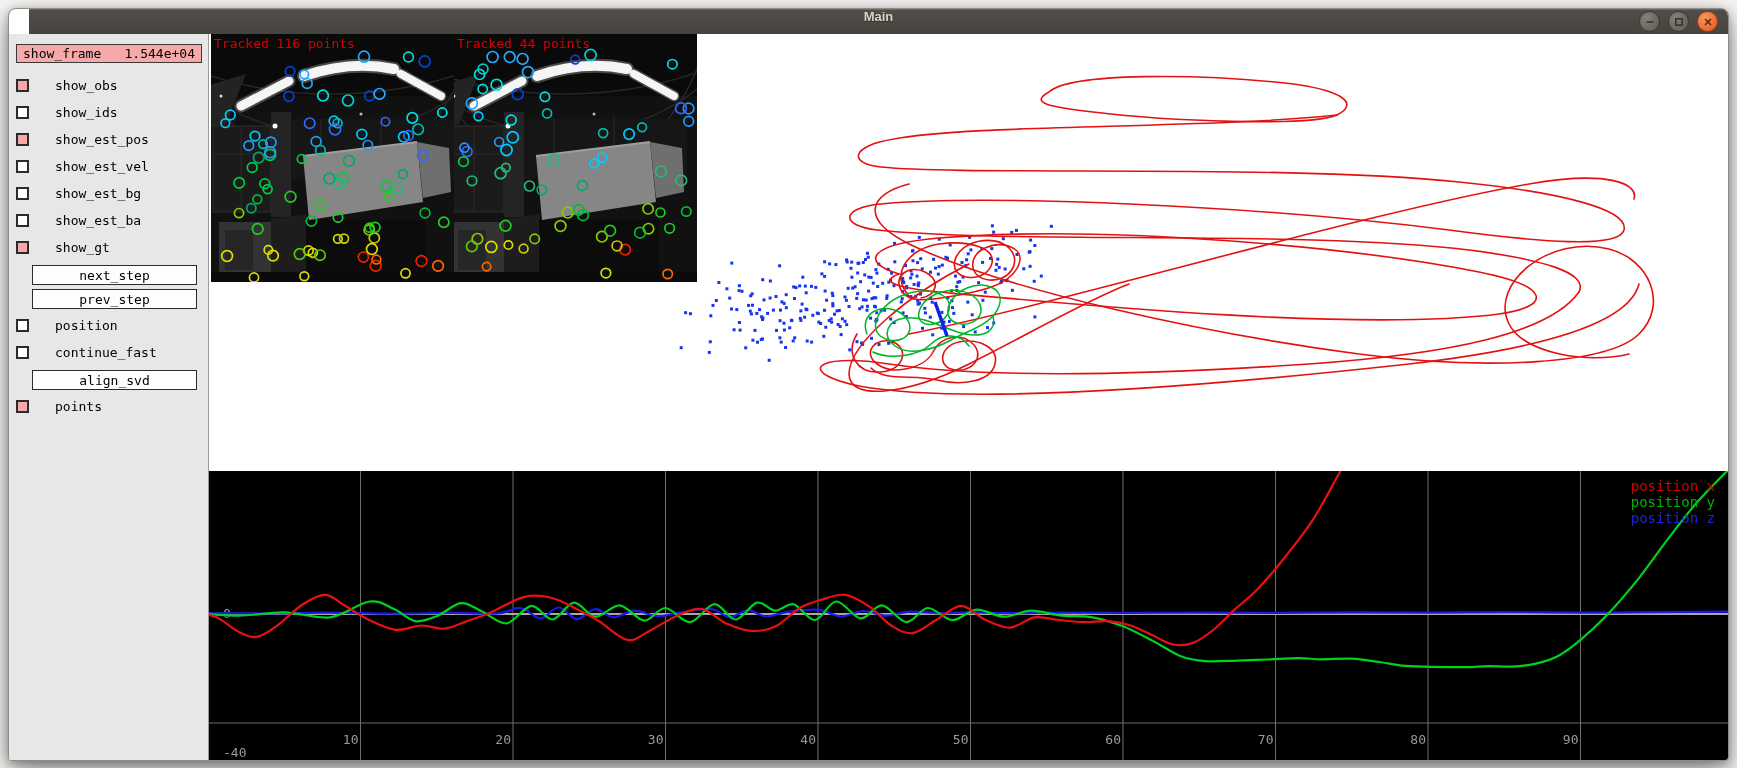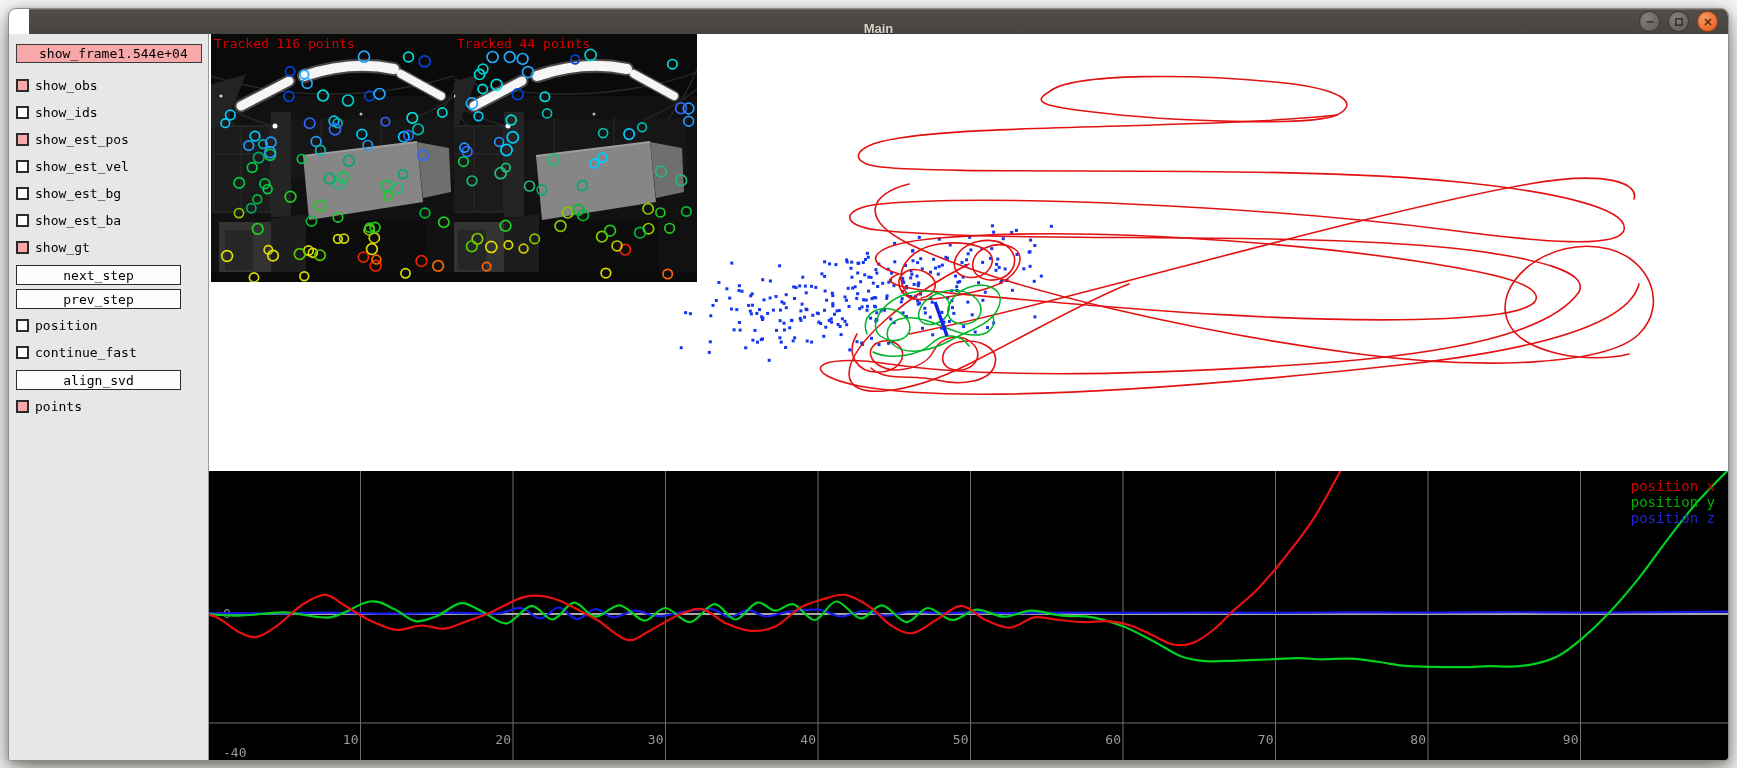--- a/index.html
+++ b/index.html
@@ -7,43 +7,43 @@
   .stage{position:relative;width:1737px;height:768px;overflow:hidden;
          font-family:"DejaVu Sans Mono","Liberation Mono",monospace;}
   .window{position:absolute;left:8px;top:8px;width:1721px;height:753px;
           border:1px solid #8f8c86;border-radius:8px 8px 4px 4px;
           box-shadow:0 10px 28px rgba(0,0,0,.45), 0 2px 8px rgba(0,0,0,.25);
           overflow:hidden;background:#ffffff;}
   .titlebar{position:absolute;left:0;top:0;right:0;height:39px;
             background:linear-gradient(#514e49,#403e39);
             border-bottom:1px solid #2f2d29;
             box-shadow:inset 0 1px 0 #6b6861;
-            display:flex;align-items:center;justify-content:center;margin-left:20px;}
+            display:flex;justify-content:center;margin-left:20px;}
   .title{font-family:"Liberation Sans",sans-serif;font-weight:bold;
          font-size:13px;color:#d8d4cb;text-shadow:0 1px 1px #2a2824;}
   .winbtns{position:absolute;right:10px;top:2px;display:flex;gap:8px;}
   .wbtn{width:21px;height:21px;border-radius:50%;display:flex;align-items:center;
         justify-content:center;border:1px solid #3a3833;
         background:radial-gradient(circle at 35% 30%,#84817a,#5c5952);cursor:pointer;}
   .wbtn svg{display:block;}
   .wbtn.close{background:radial-gradient(circle at 35% 30%,#f59a5e,#e4541c);
               border-color:#a63c0e;}
   .content{position:absolute;left:0;top:25px;right:0;bottom:0;background:#fff;}
   
   .sidebar{position:absolute;left:0;top:0;width:200px;height:728px;
            background:#e7e7e7;border-right:1px solid #9a9a9a;padding:10px 6px 0 7px;}
   .framefield{height:19px;border:1px solid #3a3a3a;display:flex;align-items:center;
-              justify-content:space-between;padding:0 22px;font-size:13px;color:#000;
+              justify-content:space-between;padding:0 6px;font-size:13px;color:#000;
               margin-bottom:9px;}
-  .srow{height:27px;display:flex;align-items:center;font-size:13px;color:#000;}
+  .srow{height:27px;display:flex;align-items:center;font-size:13px;color:#000;gap:20px;}
   .cbox{width:13px;height:13px;border:2px solid #2b2b2b;background:#fff;
         margin-right:6px;flex:0 0 auto;cursor:pointer;}
   .sbtn{height:20px;border:1px solid #2b2b2b;background:#fdfdfd;font-size:13px;
         color:#000;display:flex;align-items:center;justify-content:center;
-        margin:4px 0 3px 0;cursor:pointer;font-family:inherit;width:165px;}
+        margin:4px 0 3px 16px;cursor:pointer;font-family:inherit;width:165px;}
   
   .view3d{position:absolute;left:200px;top:0;width:1521px;height:437px;background:#fff;border-radius:9px;}
   .view3d svg{position:absolute;left:0;top:0;}
   .cam{position:absolute;top:0;width:243px;height:248px;overflow:hidden;background:#101010;}
   .cam svg{position:absolute;left:0;top:0;}
   .camlabel{position:absolute;left:3px;top:2px;font-size:13px;color:#d80000;
             white-space:nowrap;z-index:5;}
   
   .plot{position:absolute;left:200px;top:437px;width:1521px;height:291px;
         background:#000;overflow:hidden;}

